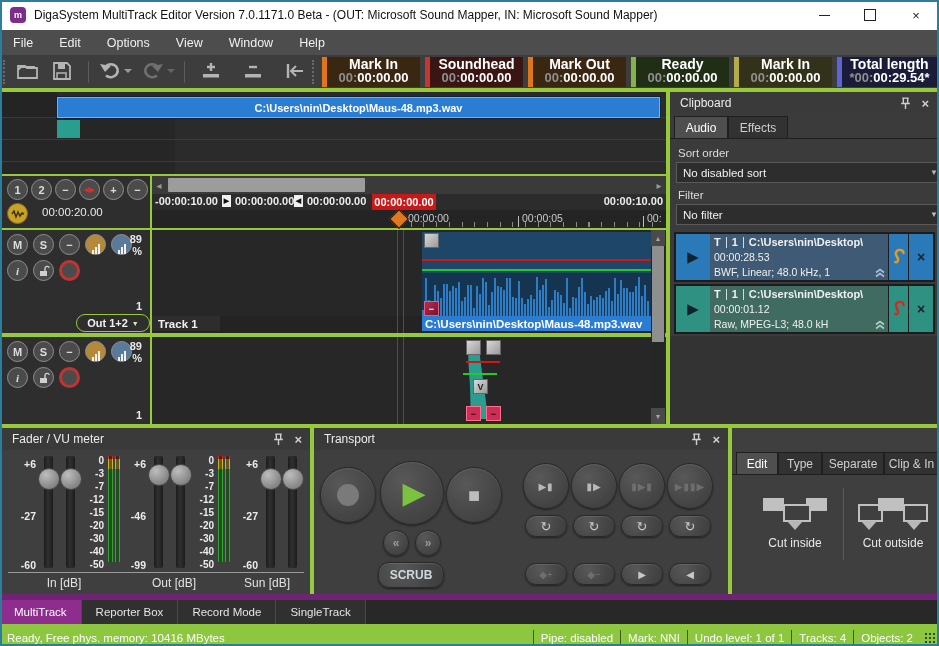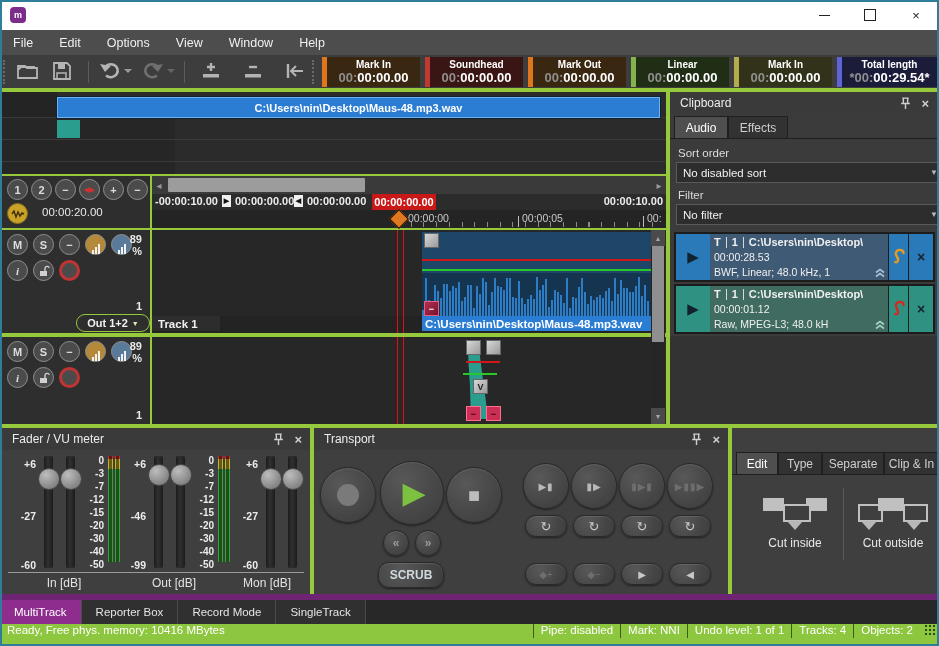--- a/index.html
+++ b/index.html
@@ -22,21 +22,21 @@
   .menubar{left:0;top:30px;width:939px;height:25px;background:#4d4d4d;display:flex;align-items:center;}
   .menuitem{color:#f0f0f0;font-size:12.5px;padding:0 13px;height:100%;display:flex;align-items:center;}
 
   
   .toolbar{left:0;top:55px;width:939px;height:33px;background:#3d3d3d;}
   .grip{width:4px;height:24px;border-left:2px dotted #6a6a6a;}
   .tsep{width:1px;height:22px;background:#5c5c5c;}
   .ticon{display:flex;align-items:center;justify-content:center;}
   .caret-dn{width:0;height:0;border-left:4px solid transparent;border-right:4px solid transparent;border-top:4px solid #9a9a9a;margin-left:3px;}
   .display{height:30px;border-left:5px solid;display:flex;flex-direction:column;align-items:center;justify-content:center;}
-  .display .dlabel{font-size:10px;font-weight:bold;color:#fff;line-height:11px;}
+  .display .dlabel{font-size:14px;font-weight:bold;color:#fff;line-height:11px;}
   .display .dval{font-size:13px;font-weight:bold;line-height:15px;color:#fff;}
   .display .dim{color:#8f8f8f;}
 
   .hline{background:var(--accent-green);}
   .vline{background:var(--accent-green);}
 
   
   .overview{left:2px;top:92px;width:664px;height:82px;background:#2b2b2b;}
   .ov-sep{position:absolute;left:0;width:100%;height:1px;background:#3a3a3a;}
   .ov-clip{position:absolute;left:55px;top:5px;width:601px;height:19px;background:var(--clip-blue);
@@ -151,34 +151,35 @@
   .blockf{position:absolute;background:#c0c0c0;}
   .blocko{position:absolute;border:2px solid #c0c0c0;background:#3f3f3f;}
   .dtri{position:absolute;width:0;height:0;border-left:8px solid transparent;border-right:8px solid transparent;border-top:9px solid #b8b8b8;}
   .tooldiv{position:absolute;width:1px;background:#5a5a5a;}
 
   
   .btabbar{left:0;top:600px;width:939px;height:24px;background:#282828;display:flex;}
   .btab{height:100%;display:flex;align-items:center;justify-content:center;color:#e4e4e4;font-size:11.5px;
         padding:0 14px;border-right:1px solid #4a4a4a;background:#303030;}
   .btab.active{background:var(--active-tab-purple);color:#fff;}
-  .statusbar{left:0;top:624px;width:939px;height:20px;background:var(--status-green);display:flex;align-items:flex-start;
+  .statusbar{left:0;top:624px;width:939px;height:20px;background:var(--status-green);display:flex;align-items:flex-end;
              color:#ffffff;font-size:11.5px;}
   .seg{padding:0 7px;white-space:nowrap;}
   .ssep{width:1px;height:14px;background:#3f5c12;}
   .gripdots{width:12px;height:12px;margin:0 3px 0 4px;
             background:radial-gradient(#2f4a0e 1px,transparent 1.2px);background-size:4px 4px;background-position:bottom right;}
 </style>
 </head>
 <body>
 
 <div id="app">
 
   <div class="abs titlebar">
     <span class="appicon">m</span>
+    <span class="title-text">DigaSystem MultiTrack Editor Version 7.0.1171.0 Beta - (OUT: Microsoft Sound Mapper, IN: Microsoft Sound Mapper)</span>
     <span class="wincontrols">
       <span class="winbtn">
           <span class="minline"></span>
         </span>
       <span class="winbtn">
           <span class="maxbox"></span>
         </span>
       <span class="winbtn">×</span>
     </span>
   </div>
@@ -248,21 +249,21 @@
     </div>
     <div class="abs display" style="left: 425px; top: 2px; width: 98px; background: rgb(57, 21, 19); border-left-color: rgb(193, 58, 50);">
       <span class="dlabel">Soundhead</span>
       <span class="dval"><span class="dim">00:</span><span>00:00.00</span></span>
     </div>
     <div class="abs display" style="left: 528px; top: 2px; width: 98px; background: rgb(58, 39, 18); border-left-color: rgb(224, 118, 28);">
       <span class="dlabel">Mark Out</span>
       <span class="dval"><span class="dim">00:</span><span>00:00.00</span></span>
     </div>
     <div class="abs display" style="left: 631px; top: 2px; width: 98px; background: rgb(32, 46, 21); border-left-color: rgb(130, 180, 74);">
-      <span class="dlabel">Linear</span>
+      <span class="dlabel">Ready</span>
       <span class="dval"><span class="dim">00:</span><span>00:00.00</span></span>
     </div>
     <div class="abs display" style="left: 734px; top: 2px; width: 98px; background: rgb(50, 49, 26); border-left-color: rgb(179, 172, 74);">
       <span class="dlabel">Mark In</span>
       <span class="dval"><span class="dim">00:</span><span>00:00.00</span></span>
     </div>
     <div class="abs display" style="left: 837px; top: 2px; width: 100px; background: rgb(27, 28, 58); border-left-color: rgb(95, 99, 216);">
       <span class="dlabel">Total length</span>
       <span class="dval"><span class="dim">*00:</span><span>00:29.54*</span></span>
     </div>
@@ -626,21 +627,21 @@
     <div class="vu" style="left:223px;top:28px;"></div>
     <div class="gname" style="left:116px;top:144px;width:112px;">Out [dB]</div>
 
     <div class="marks" style="left:228px;top:30px;">+6</div>
     <div class="marks" style="left:228px;top:82px;">-27</div>
     <div class="marks" style="left:228px;top:131px;">-60</div>
     <div class="ftrack" style="left:264px;top:28px;"></div>
     <div class="ftrack" style="left:286px;top:28px;"></div>
     <div class="fknob" style="left:258px;top:40px;"></div>
     <div class="fknob" style="left:280px;top:40px;"></div>
-    <div class="gname" style="left:228px;top:144px;width:74px;">Mon [dB]</div>
+    <div class="gname" style="left:228px;top:144px;width:74px;">Sun [dB]</div>
   </div>
 
   <div class="abs panel" style="left:314px;top:428px;width:414px;height:166px;">
     <div class="ptitle">
       <span>Transport</span>
       <span class="pticons">
         <svg width="11" height="13" viewBox="0 0 10 12">
           <path d="M2 1 h6 M3 1 v5 M7 1 v5 M1 6 h8 M5 6 v5" stroke="#d0d0d0" stroke-width="1.3" fill="none"></path>
         </svg>
         <span class="x">×</span>

